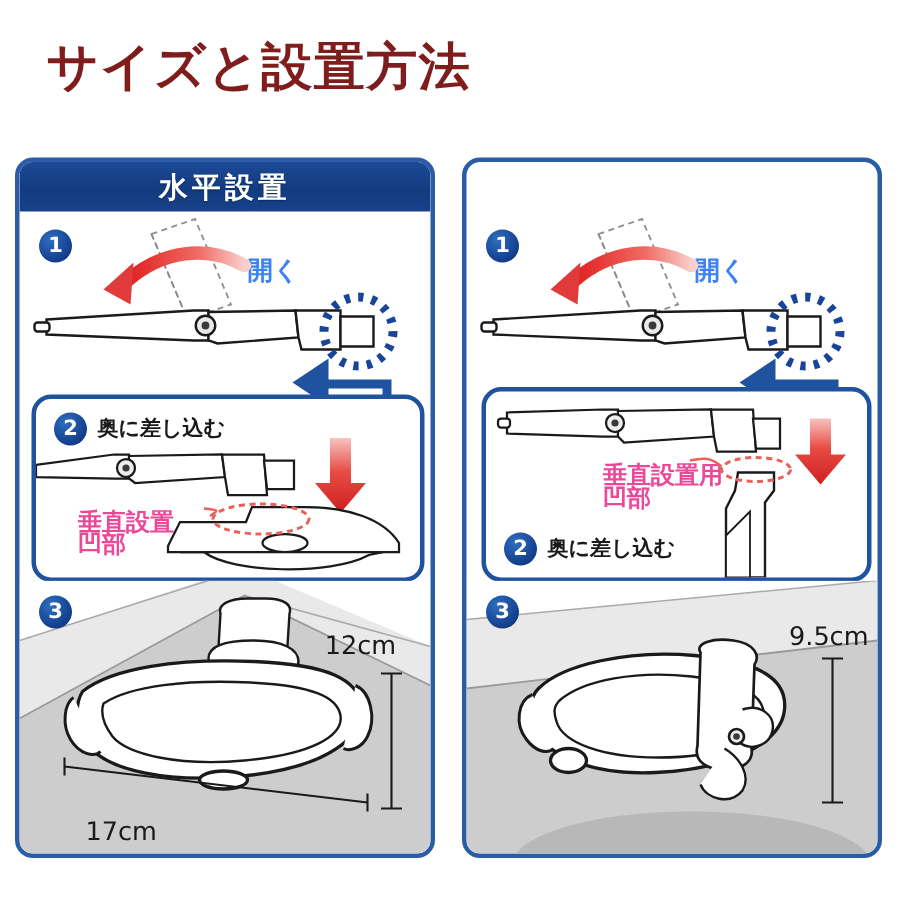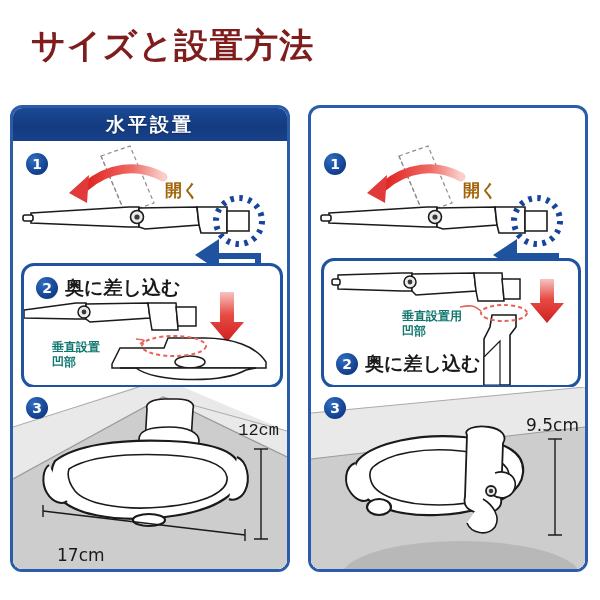--- a/index.html
+++ b/index.html
@@ -83,24 +83,23 @@
     left: 0; top: 33px;
     width: 100%;
     height: 122px;
   }
   .step1 .badge { position: absolute; left: 13px; top: 12px; }
   .label-open {
     position: absolute;
     left: 152px;
     top: 28px;
     font-size: 17px;
-    color: #a16207;
+    color: #3b82f6;
     font-weight: 700;
     white-space: nowrap;
-    margin-top: 10px;
   }
 
   
   .callout {
     position: absolute;
     border: 3px solid #1f53a0;
     border-radius: 13px;
     background: #ffffff;
     box-sizing: border-box;
   }
@@ -108,31 +107,31 @@
   .callout-right { left: 10px; top: 150px; width: 260px; height: 130px; }
 
   .callout .headline {
     position: absolute;
     display: flex;
     align-items: center;
     gap: 7px;
     white-space: nowrap;
   }
   .callout .headline .txt {
-    font-size: 19px;
+    font-size: 14px;
     font-weight: 700;
     color: #1a1a1a;
   }
   .hl-left  { left: 12px; top: 9px; }
   .hl-right { left: 12px; bottom: 8px; }
 
   .red-note {
     position: absolute;
-    color: #0f766e;
-    font-size: 12px;
+    color: #ec4899;
+    font-size: 16px;
     font-weight: 700;
     line-height: 15px;
     white-space: nowrap;
   }
   .rn-left  { left: 28px; top: 74px; }
   .rn-right { left: 78px; top: 48px; }
 
   
   .step3 {
     position: absolute;
@@ -144,21 +143,21 @@
   }
   .step3 .badge { position: absolute; left: 13px; top: 10px; z-index: 5; }
 
   .dim-label {
     position: absolute;
     font-size: 17px;
     color: #1a1a1a;
     white-space: nowrap;
     z-index: 5;
   }
-  .dim-12  { right: 8px;  top: 34px; font-family: Liberation Mono, monospace; }
+  .dim-12  { right: 23px;  top: 34px; }
   .dim-17  { left: 44px;  bottom: 4px; }
   .dim-95  { right: 6px;  top: 28px; }
 
   svg { display: block; }
   .abs-svg { position: absolute; left: 0; top: 0; }
 </style>
 </head>
 <body>
 
 <div class="page-title">サイズと設置方法</div>

